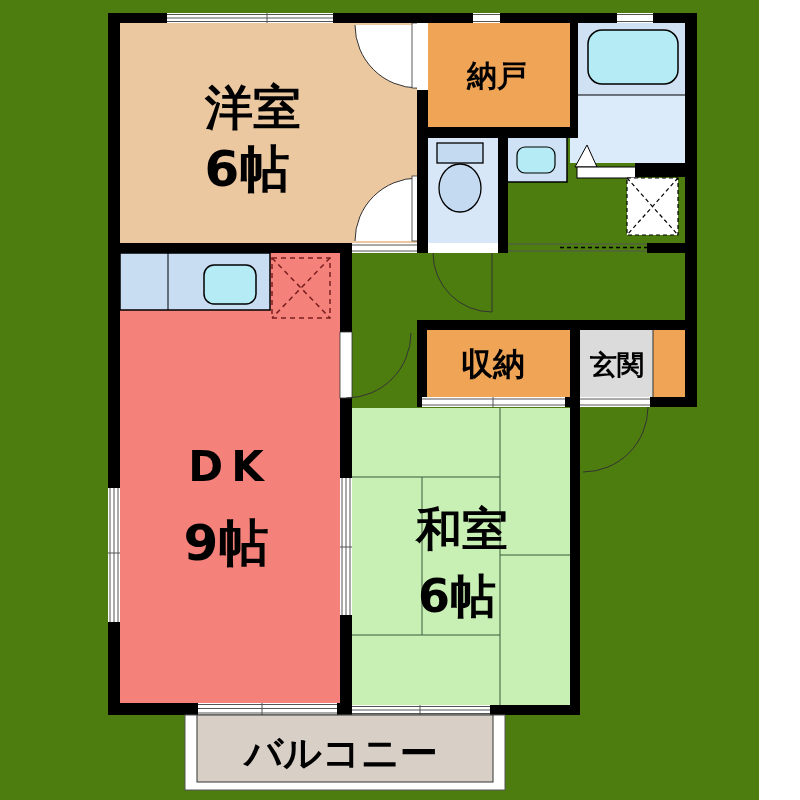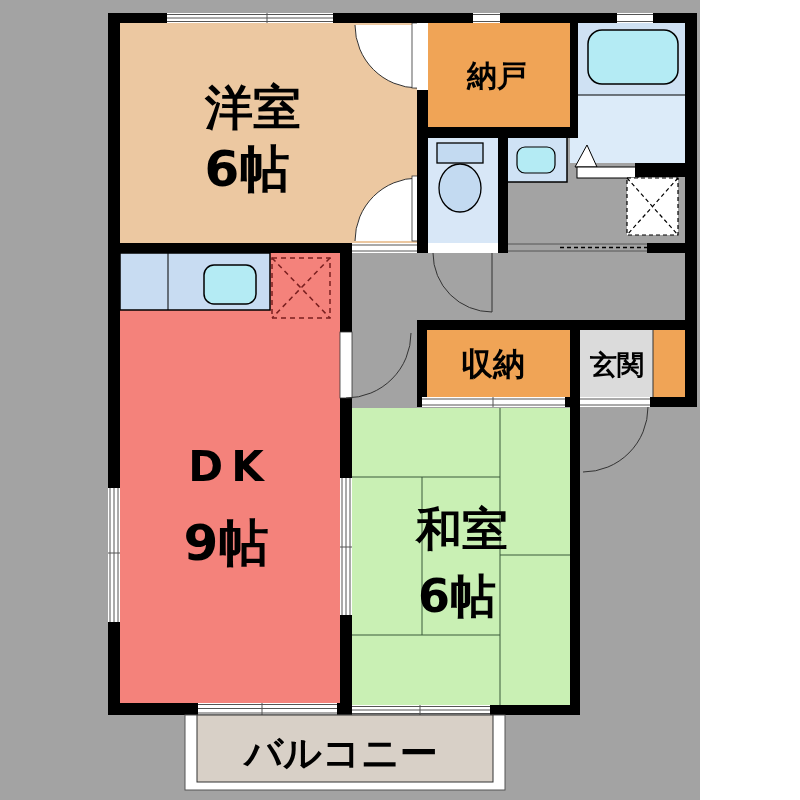--- a/index.html
+++ b/index.html
@@ -1,16 +1,16 @@
 <!DOCTYPE html>
 <html><head>
 <meta charset="utf-8">
 <style>
   html,body{margin:0;padding:0;background:#fff;}
-  .canvas{position:relative;width:700px;height:800px;background:#a3a3a3;font-family:"DejaVu Sans",sans-serif;}
+  .canvas{position:relative;width:759px;height:800px;background:#4d7c0f;font-family:"DejaVu Sans",sans-serif;}
   svg{display:block;}
   text{font-family:"DejaVu Sans",sans-serif;font-weight:bold;fill:#000;}
 </style>
 </head>
 <body>
 
 <div class="canvas">
 <svg width="800" height="800" viewBox="0 0 800 800">
 
   <rect x="120" y="23" width="298" height="220" fill="#ecc8a1"></rect>

